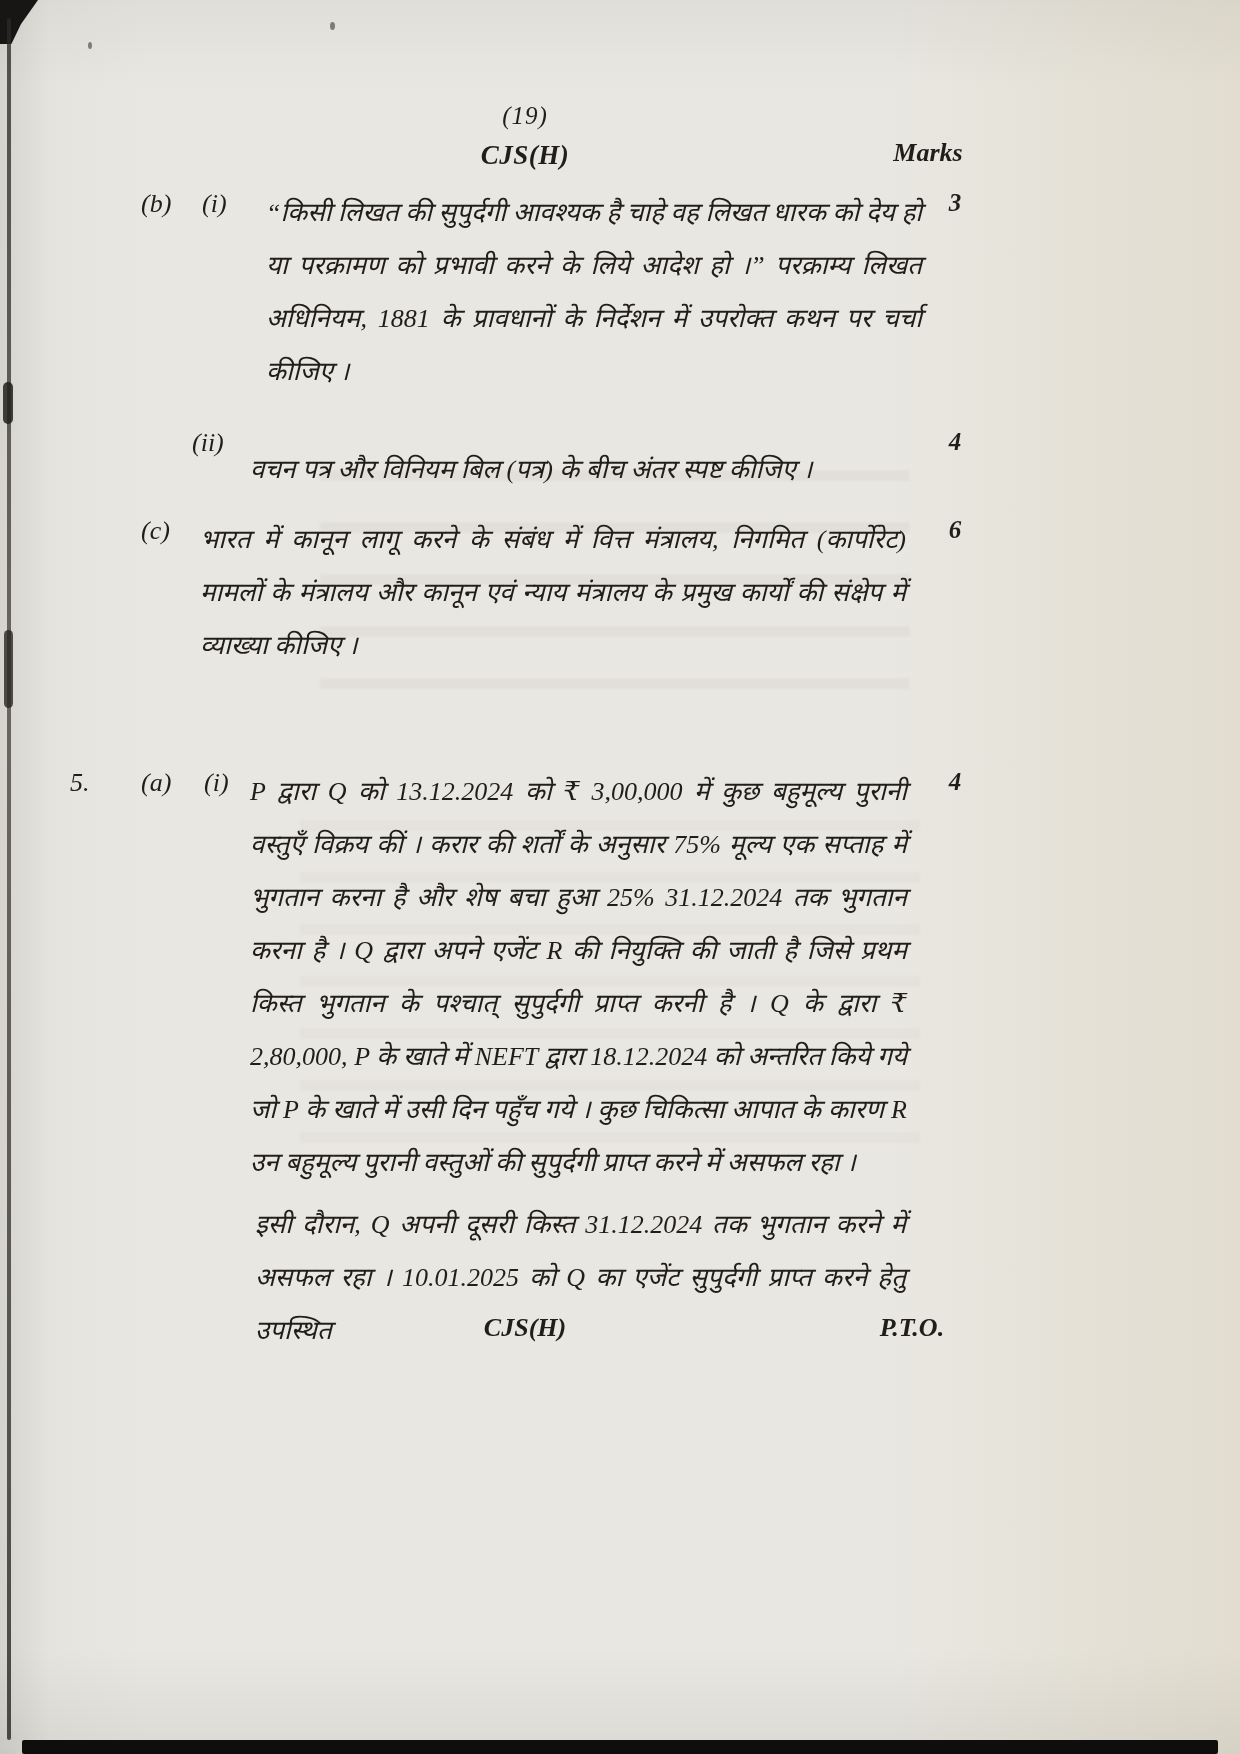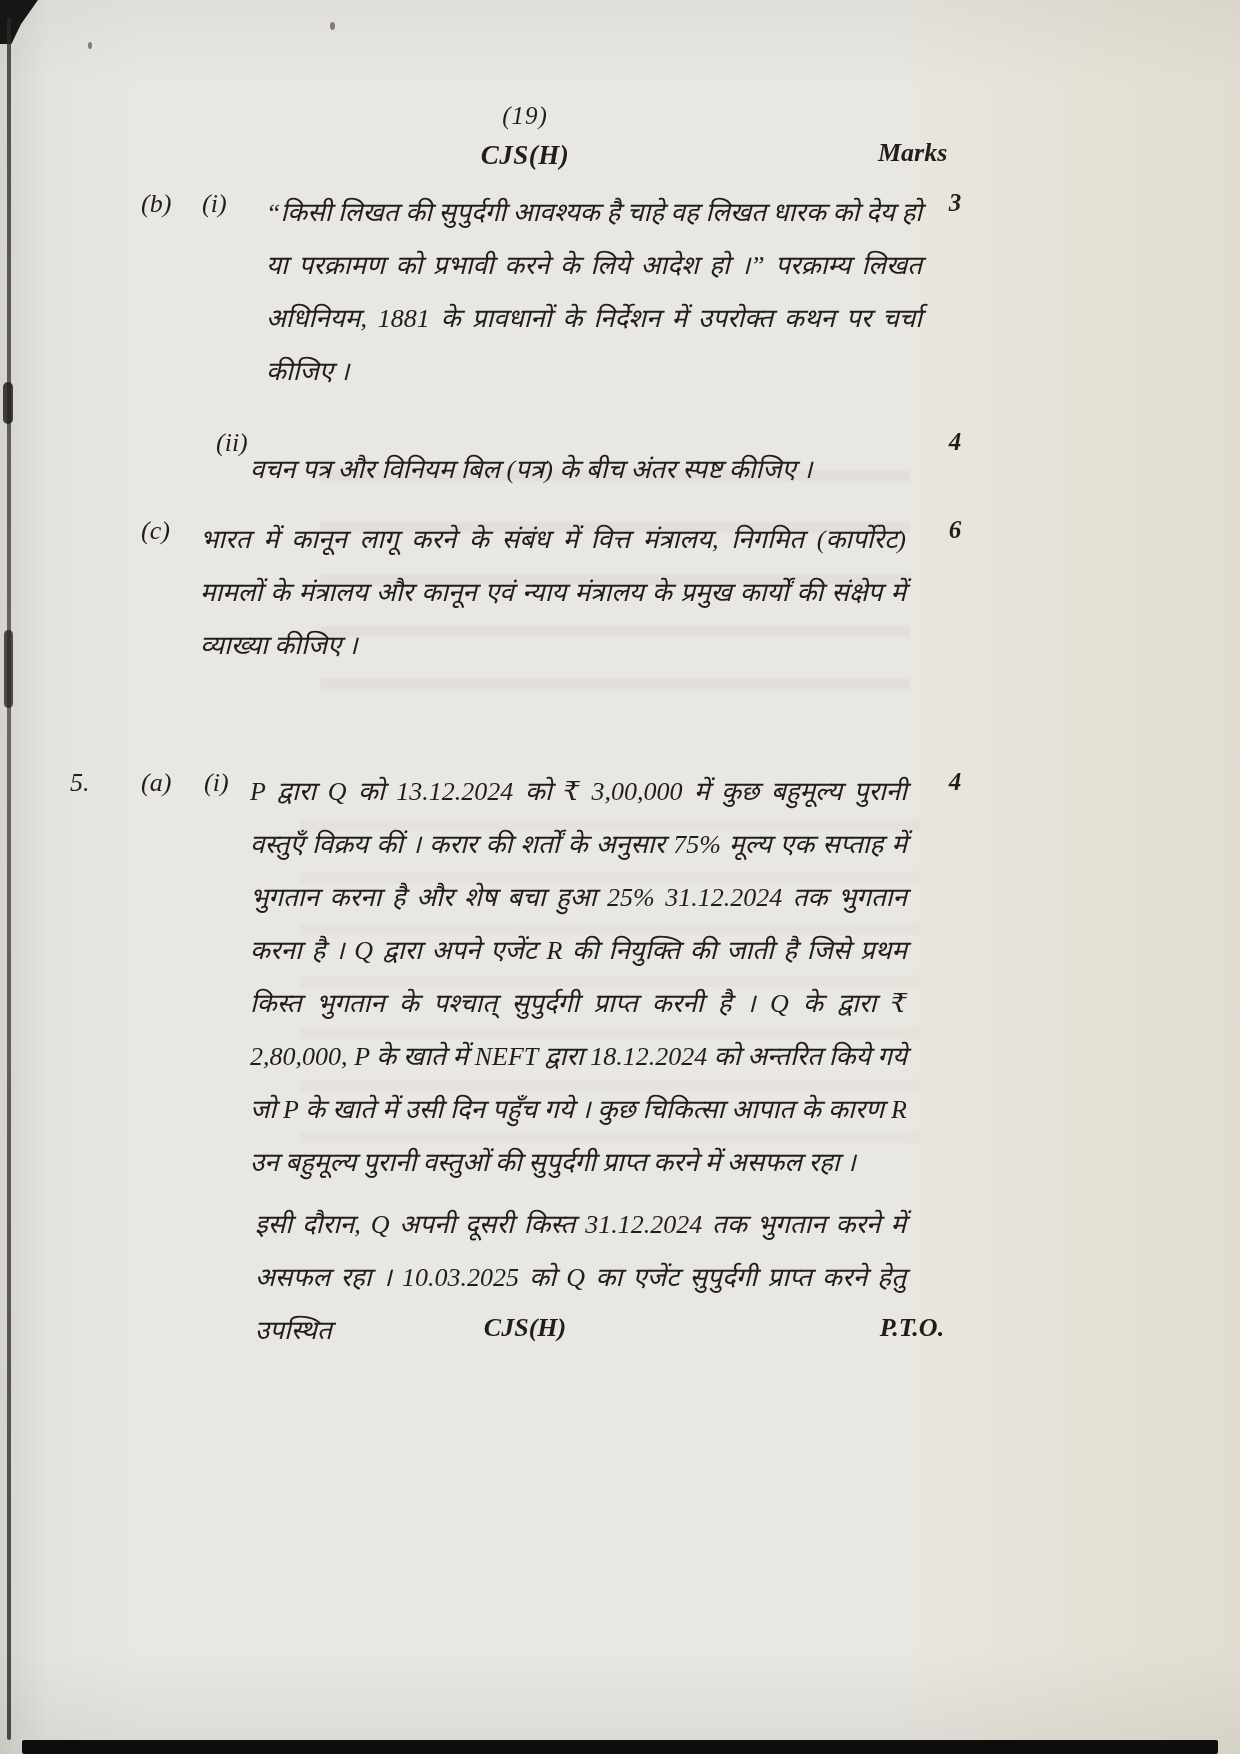--- a/index.html
+++ b/index.html
@@ -53,21 +53,21 @@
       rgba(110,104,88,0.10) 0px, rgba(110,104,88,0.10) 11px,
       rgba(0,0,0,0) 11px, rgba(0,0,0,0) 52px);
   }
   .speck { background: #55514a; border-radius: 50%; opacity: .7; }
 
   
   .center-col { left: 0; width: 1050px; text-align: center; }
 
   .page-number { top: 102px; font-size: 25px; letter-spacing: 1px; }
   .head-code   { top: 140px; font-size: 27px; font-weight: bold; letter-spacing: .5px; }
-  .marks-head  { left: 878px; top: 138px; width: 100px; text-align: left;
+  .marks-head  { left: 878px; top: 138px; width: 100px; text-align: center;
                  font-size: 26px; font-weight: bold; }
 
   .q-label { font-size: 26px; }
   .q-body  {
     font-size: 26px;
     line-height: 53px;
     text-align: justify;
     text-justify: inter-word;
   }
   .marks-val {
@@ -97,34 +97,34 @@
 <div class="abs marks-head">Marks</div>
 
 <div>
   <div class="abs q-label" style="left:141px; top:189px;">(b)</div>
   <div class="abs q-label" style="left:202px; top:189px;">(i)</div>
   <div class="abs q-body" style="left:266px; top:186px; width:656px;">“किसी लिखत की सुपुर्दगी आवश्यक है चाहे वह लिखत धारक को देय हो या परक्रामण को प्रभावी करने के लिये आदेश हो ।” परक्राम्य लिखत अधिनियम, 1881 के प्रावधानों के निर्देशन में उपरोक्त कथन पर चर्चा कीजिए ।</div>
   <div class="abs marks-val" style="left:938px; top:189px;">3</div>
 </div>
 
 <div>
-  <div class="abs q-label" style="left:216px; top:428px;">(ii)</div>
+  <div class="abs q-label" style="left:192px; top:428px;">(ii)</div>
   <div class="abs q-body" style="left:250px; top:443px; width:656px; text-align:left;">वचन पत्र और विनियम बिल (पत्र) के बीच अंतर स्पष्ट कीजिए ।</div>
   <div class="abs marks-val" style="left:938px; top:428px;">4</div>
 </div>
 
 <div>
   <div class="abs q-label" style="left:141px; top:516px;">(c)</div>
   <div class="abs q-body" style="left:200px; top:513px; width:706px;">भारत में कानून लागू करने के संबंध में वित्त मंत्रालय, निगमित (कार्पोरेट) मामलों के मंत्रालय और कानून एवं न्याय मंत्रालय के प्रमुख कार्यों की संक्षेप में व्याख्या कीजिए ।</div>
   <div class="abs marks-val" style="left:938px; top:516px;">6</div>
 </div>
 
 <div>
   <div class="abs q-label" style="left:70px; top:768px;">5.</div>
   <div class="abs q-label" style="left:141px; top:768px;">(a)</div>
   <div class="abs q-label" style="left:204px; top:768px;">(i)</div>
   <div class="abs q-body" style="left:250px; top:765px; width:657px;">P द्वारा Q को 13.12.2024 को ₹ 3,00,000 में कुछ बहुमूल्य पुरानी वस्तुएँ विक्रय कीं । करार की शर्तों के अनुसार 75% मूल्य एक सप्ताह में भुगतान करना है और शेष बचा हुआ 25% 31.12.2024 तक भुगतान करना है । Q द्वारा अपने एजेंट R की नियुक्ति की जाती है जिसे प्रथम किस्त भुगतान के पश्चात् सुपुर्दगी प्राप्त करनी है । Q के द्वारा ₹ 2,80,000, P के खाते में NEFT द्वारा 18.12.2024 को अन्तरित किये गये जो P के खाते में उसी दिन पहुँच गये । कुछ चिकित्सा आपात के कारण R उन बहुमूल्य पुरानी वस्तुओं की सुपुर्दगी प्राप्त करने में असफल रहा ।</div>
-  <div class="abs q-body" style="left:255px; top:1198px; width:651px;">इसी दौरान, Q अपनी दूसरी किस्त 31.12.2024 तक भुगतान करने में असफल रहा । 10.03.2025 को Q का एजेंट सुपुर्दगी प्राप्त करने हेतु उपस्थित</div>
+  <div class="abs q-body" style="left:255px; top:1198px; width:651px;">इसी दौरान, Q अपनी दूसरी किस्त 31.12.2024 तक भुगतान करने में असफल रहा । 10.01.2025 को Q का एजेंट सुपुर्दगी प्राप्त करने हेतु उपस्थित</div>
   <div class="abs marks-val" style="left:938px; top:768px;">4</div>
 </div>
 
 <div class="abs center-col foot-code">CJS(H)</div>
 <div class="abs foot-pto">P.T.O.</div>
 
 </body></html>

